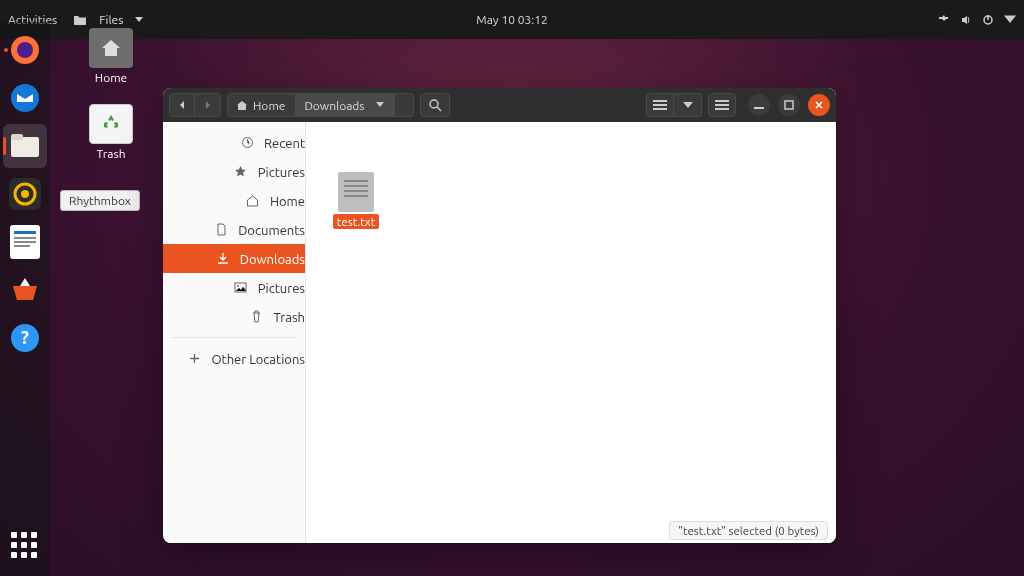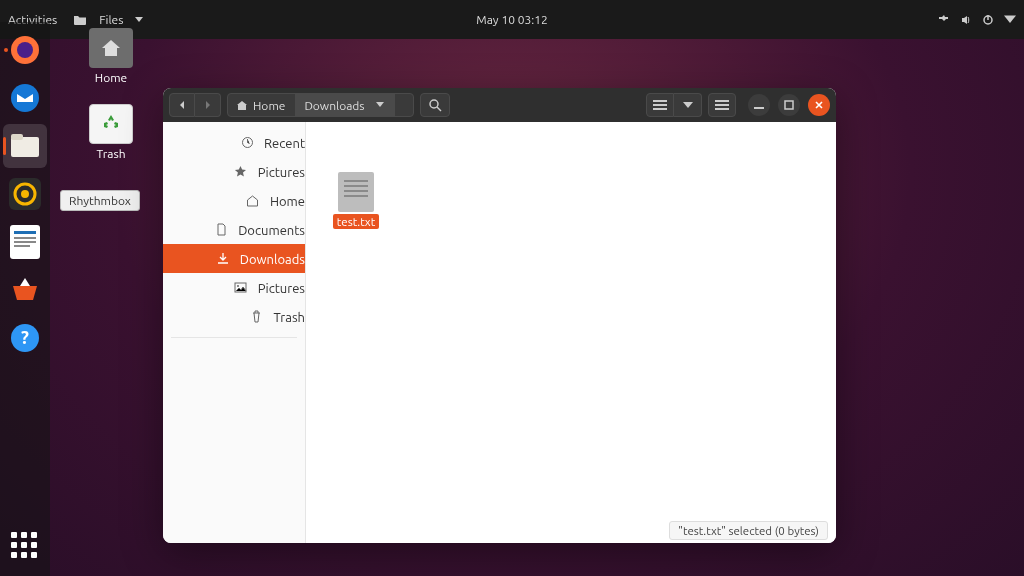--- a/index.html
+++ b/index.html
@@ -338,20 +338,28 @@
         </div>
       <div class="sb-item">
           <span class="ic">
             <svg width="11" height="13" viewBox="0 0 11 13">
               <path fill="none" stroke="currentColor" d="M2 3h7M3 3l1 9h3l1-9M4 3V1h3v2"></path>
             </svg>
           </span>
           <span>Trash</span>
         </div>
       <div class="sb-sep"></div>
+      <div class="sb-item">
+          <span class="ic">
+            <svg width="11" height="11" viewBox="0 0 11 11">
+              <path stroke="currentColor" stroke-width="1.3" d="M5.5 1v9M1 5.5h9"></path>
+            </svg>
+          </span>
+          <span>Other Locations</span>
+        </div>
     </div>
     <div class="content">
       <div class="file">
         <div class="thumb"></div>
         <span class="label">test.txt</span>
       </div>
       <div class="statusbar">"test.txt" selected  (0 bytes)</div>
     </div>
   </div>
 </div>

